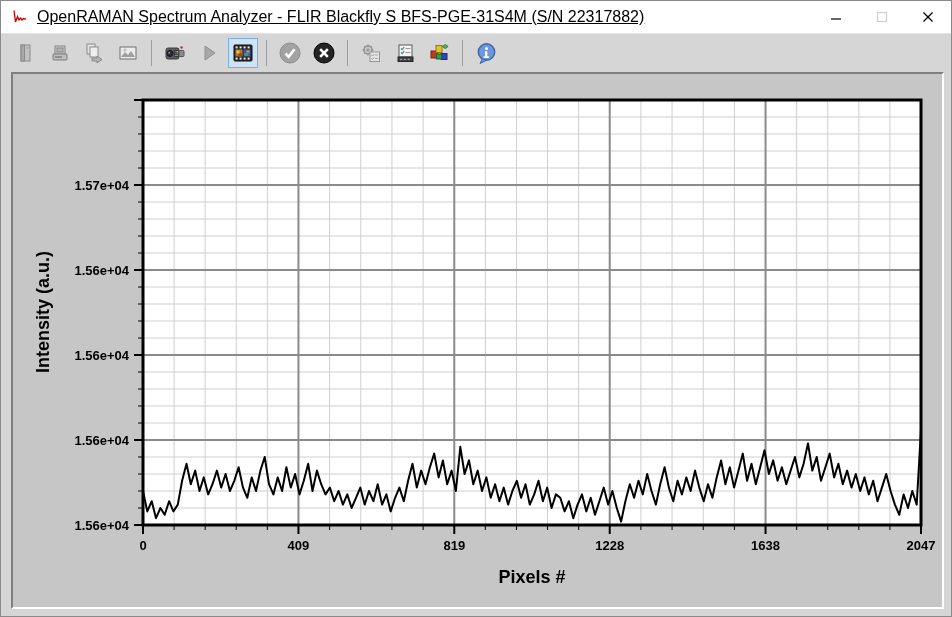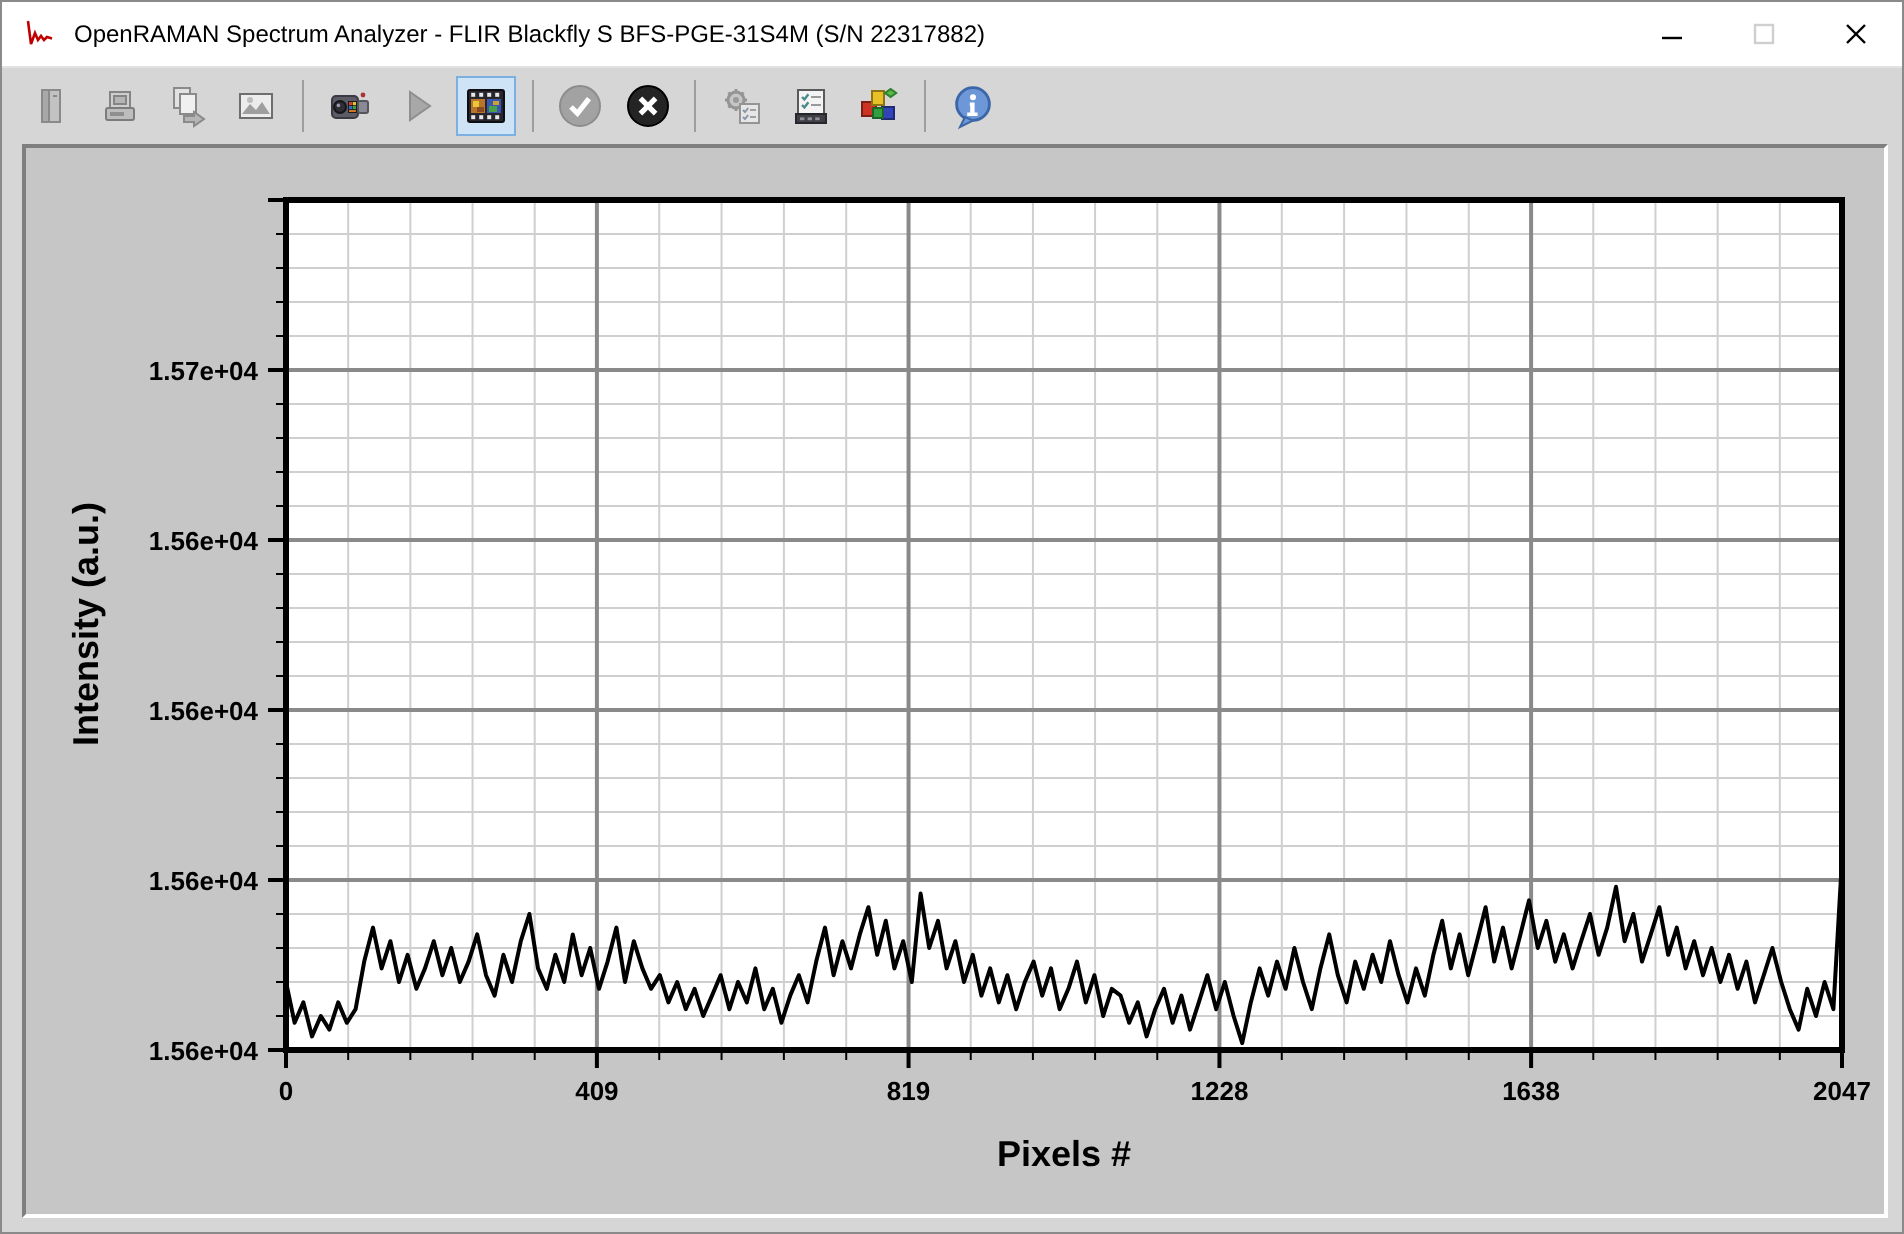--- a/index.html
+++ b/index.html
@@ -4,21 +4,21 @@
 <style>
   html,body{margin:0;padding:0;background:#f0f0f0;}
   .window{
     position:relative;width:952px;height:617px;box-sizing:border-box;
     border:1px solid #8a8a8a;background:#d6d6d6;
     font-family:"Liberation Sans",sans-serif;overflow:hidden;
   }
   
   .titlebar{height:32px;background:#ffffff;display:flex;align-items:center;border-bottom:1px solid #e2e2e2;}
   .app-icon{margin:0 8px 0 10px;display:flex;align-items:center;}
-  .title-text{font-size:12px;color:#000;white-space:nowrap;}
+  .title-text{font-size:16px;color:#000;white-space:nowrap;text-decoration:underline;}
   .win-controls{margin-left:auto;display:flex;height:100%;}
   .wbtn{width:46px;height:32px;display:flex;align-items:center;justify-content:center;background:transparent;border:none;padding:0;}
   
   .toolbar{height:38px;background:#d6d6d6;display:flex;align-items:center;padding-left:8px;}
   .tb{width:30px;height:30px;margin:0 2px;display:flex;align-items:center;justify-content:center;
       background:transparent;border:1px solid transparent;padding:0;}
   .tb.selected{background:#cfe3f6;border:1px solid #7cb0e0;}
   .sep{width:1px;height:26px;background:#9e9e9e;margin:0 6px;}
   
   .chart-panel{

